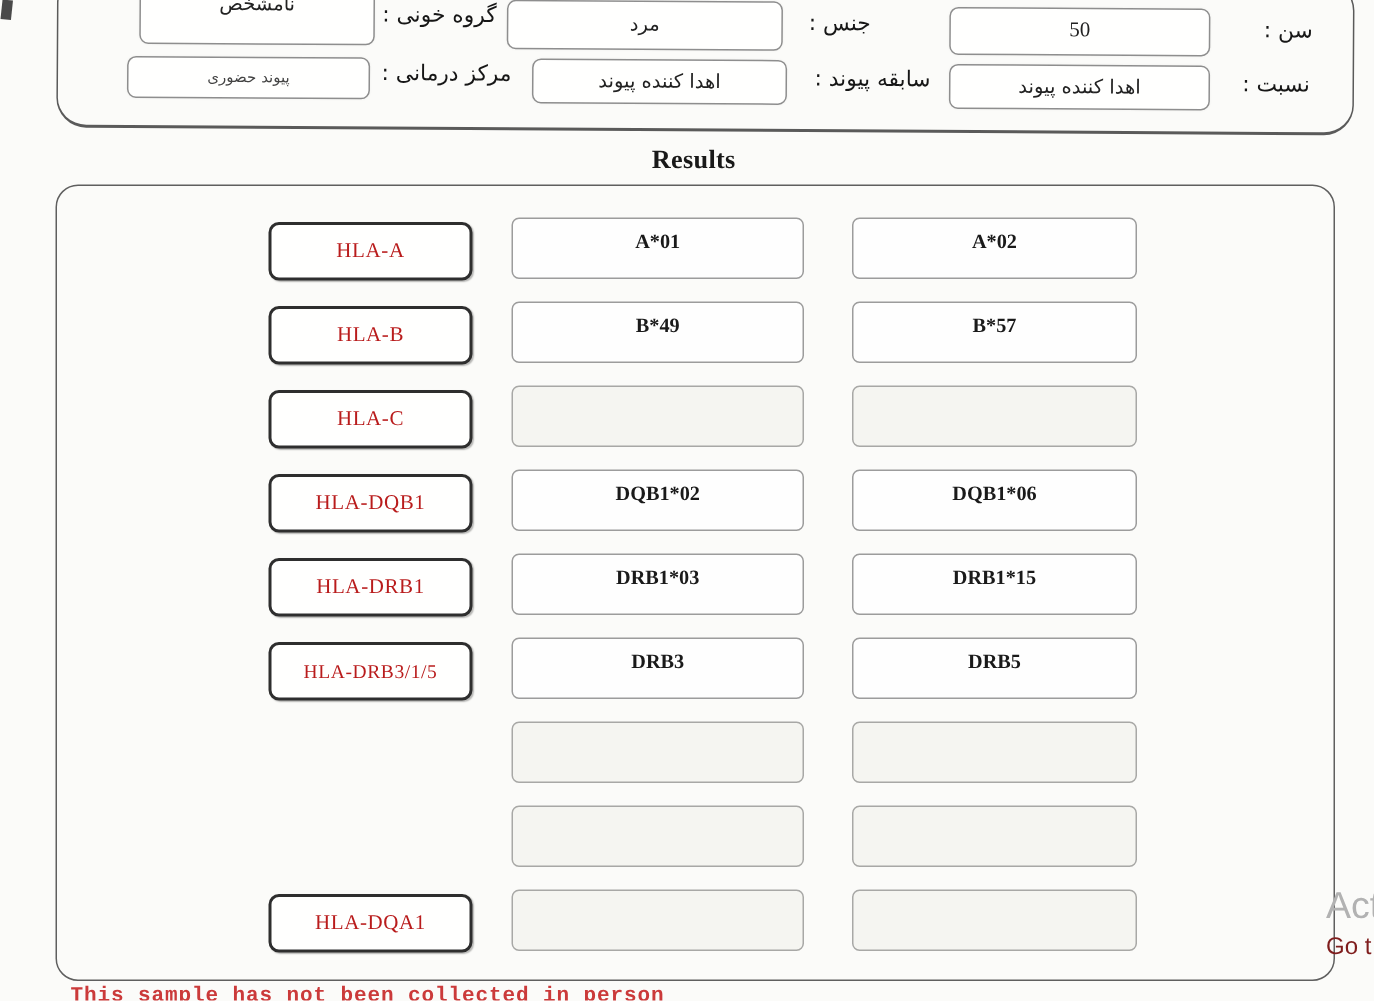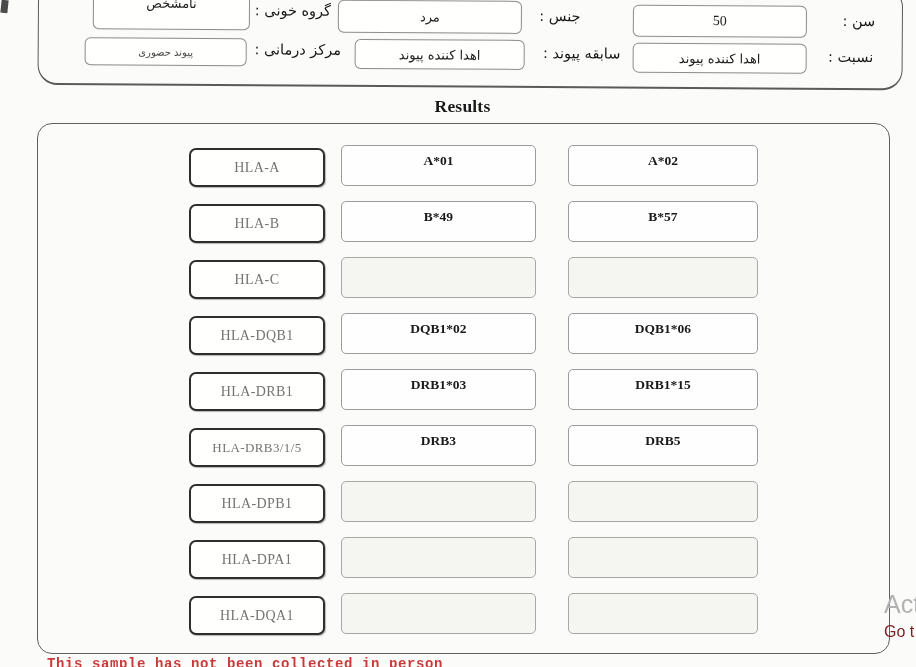--- a/index.html
+++ b/index.html
@@ -23,24 +23,24 @@
   .flabel{position:absolute;direction:rtl;text-align:center;
     font-family:"DejaVu Sans", sans-serif;font-size:14.5px;color:#161616;
     white-space:nowrap;}
   
   .results-title{position:absolute;left:37px;top:96px;width:851px;
     text-align:center;font-weight:bold;font-size:17.5px;color:#191919;
     font-family:"Liberation Serif", serif;letter-spacing:.2px;}
   #results-panel{position:absolute;left:37px;top:123px;width:851px;height:529px;
     border:1.6px solid #5f5f5f;border-radius:15px;background:transparent;}
   .row{position:absolute;left:0;width:100%;height:44px;}
-  .lbox{position:absolute;left:151px;top:3px;width:132px;height:35px;
+  .lbox{position:absolute;left:141px;top:3px;width:132px;height:35px;
     border:2px solid #2e2e2e;border-radius:7px;background:#fffffe;
     display:flex;align-items:center;justify-content:center;
-    font-size:14px;letter-spacing:.4px;color:#737373;
+    font-size:14px;letter-spacing:.4px;color:#b91c1c;
     box-shadow:1px 1px 1px rgba(0,0,0,.28);}
   .vbox{position:absolute;top:0;height:41px;border:1px solid #9c9c9c;
     border-radius:5px;background:#fefefe;text-align:center;
     font-weight:bold;font-size:13.5px;color:#1a1a1a;
     padding-top:7px;box-sizing:border-box;}
   .vbox.c1{left:303px;width:195px;}
   .vbox.c2{left:530px;width:190px;}
   .vbox.empty{background:#f5f5f1;border-color:#a8a8a6;}
   
   .footer-note{position:absolute;left:47px;top:656px;white-space:nowrap;
@@ -116,27 +116,25 @@
     <div class="vbox c2">DRB1*15</div>
   </div>
 
   <div class="row" style="top:301px">
     <div class="lbox" style="font-size:13px">HLA-DRB3/1/5</div>
     <div class="vbox c1">DRB3</div>
     <div class="vbox c2">DRB5</div>
   </div>
 
   <div class="row" style="top:357px">
-    <div class="lbox">HLA-DPB1</div>
     <div class="vbox c1 empty"></div>
     <div class="vbox c2 empty"></div>
   </div>
 
   <div class="row" style="top:413px">
-    <div class="lbox">HLA-DPA1</div>
     <div class="vbox c1 empty"></div>
     <div class="vbox c2 empty"></div>
   </div>
 
   <div class="row" style="top:469px">
     <div class="lbox">HLA-DQA1</div>
     <div class="vbox c1 empty"></div>
     <div class="vbox c2 empty"></div>
   </div>
 

